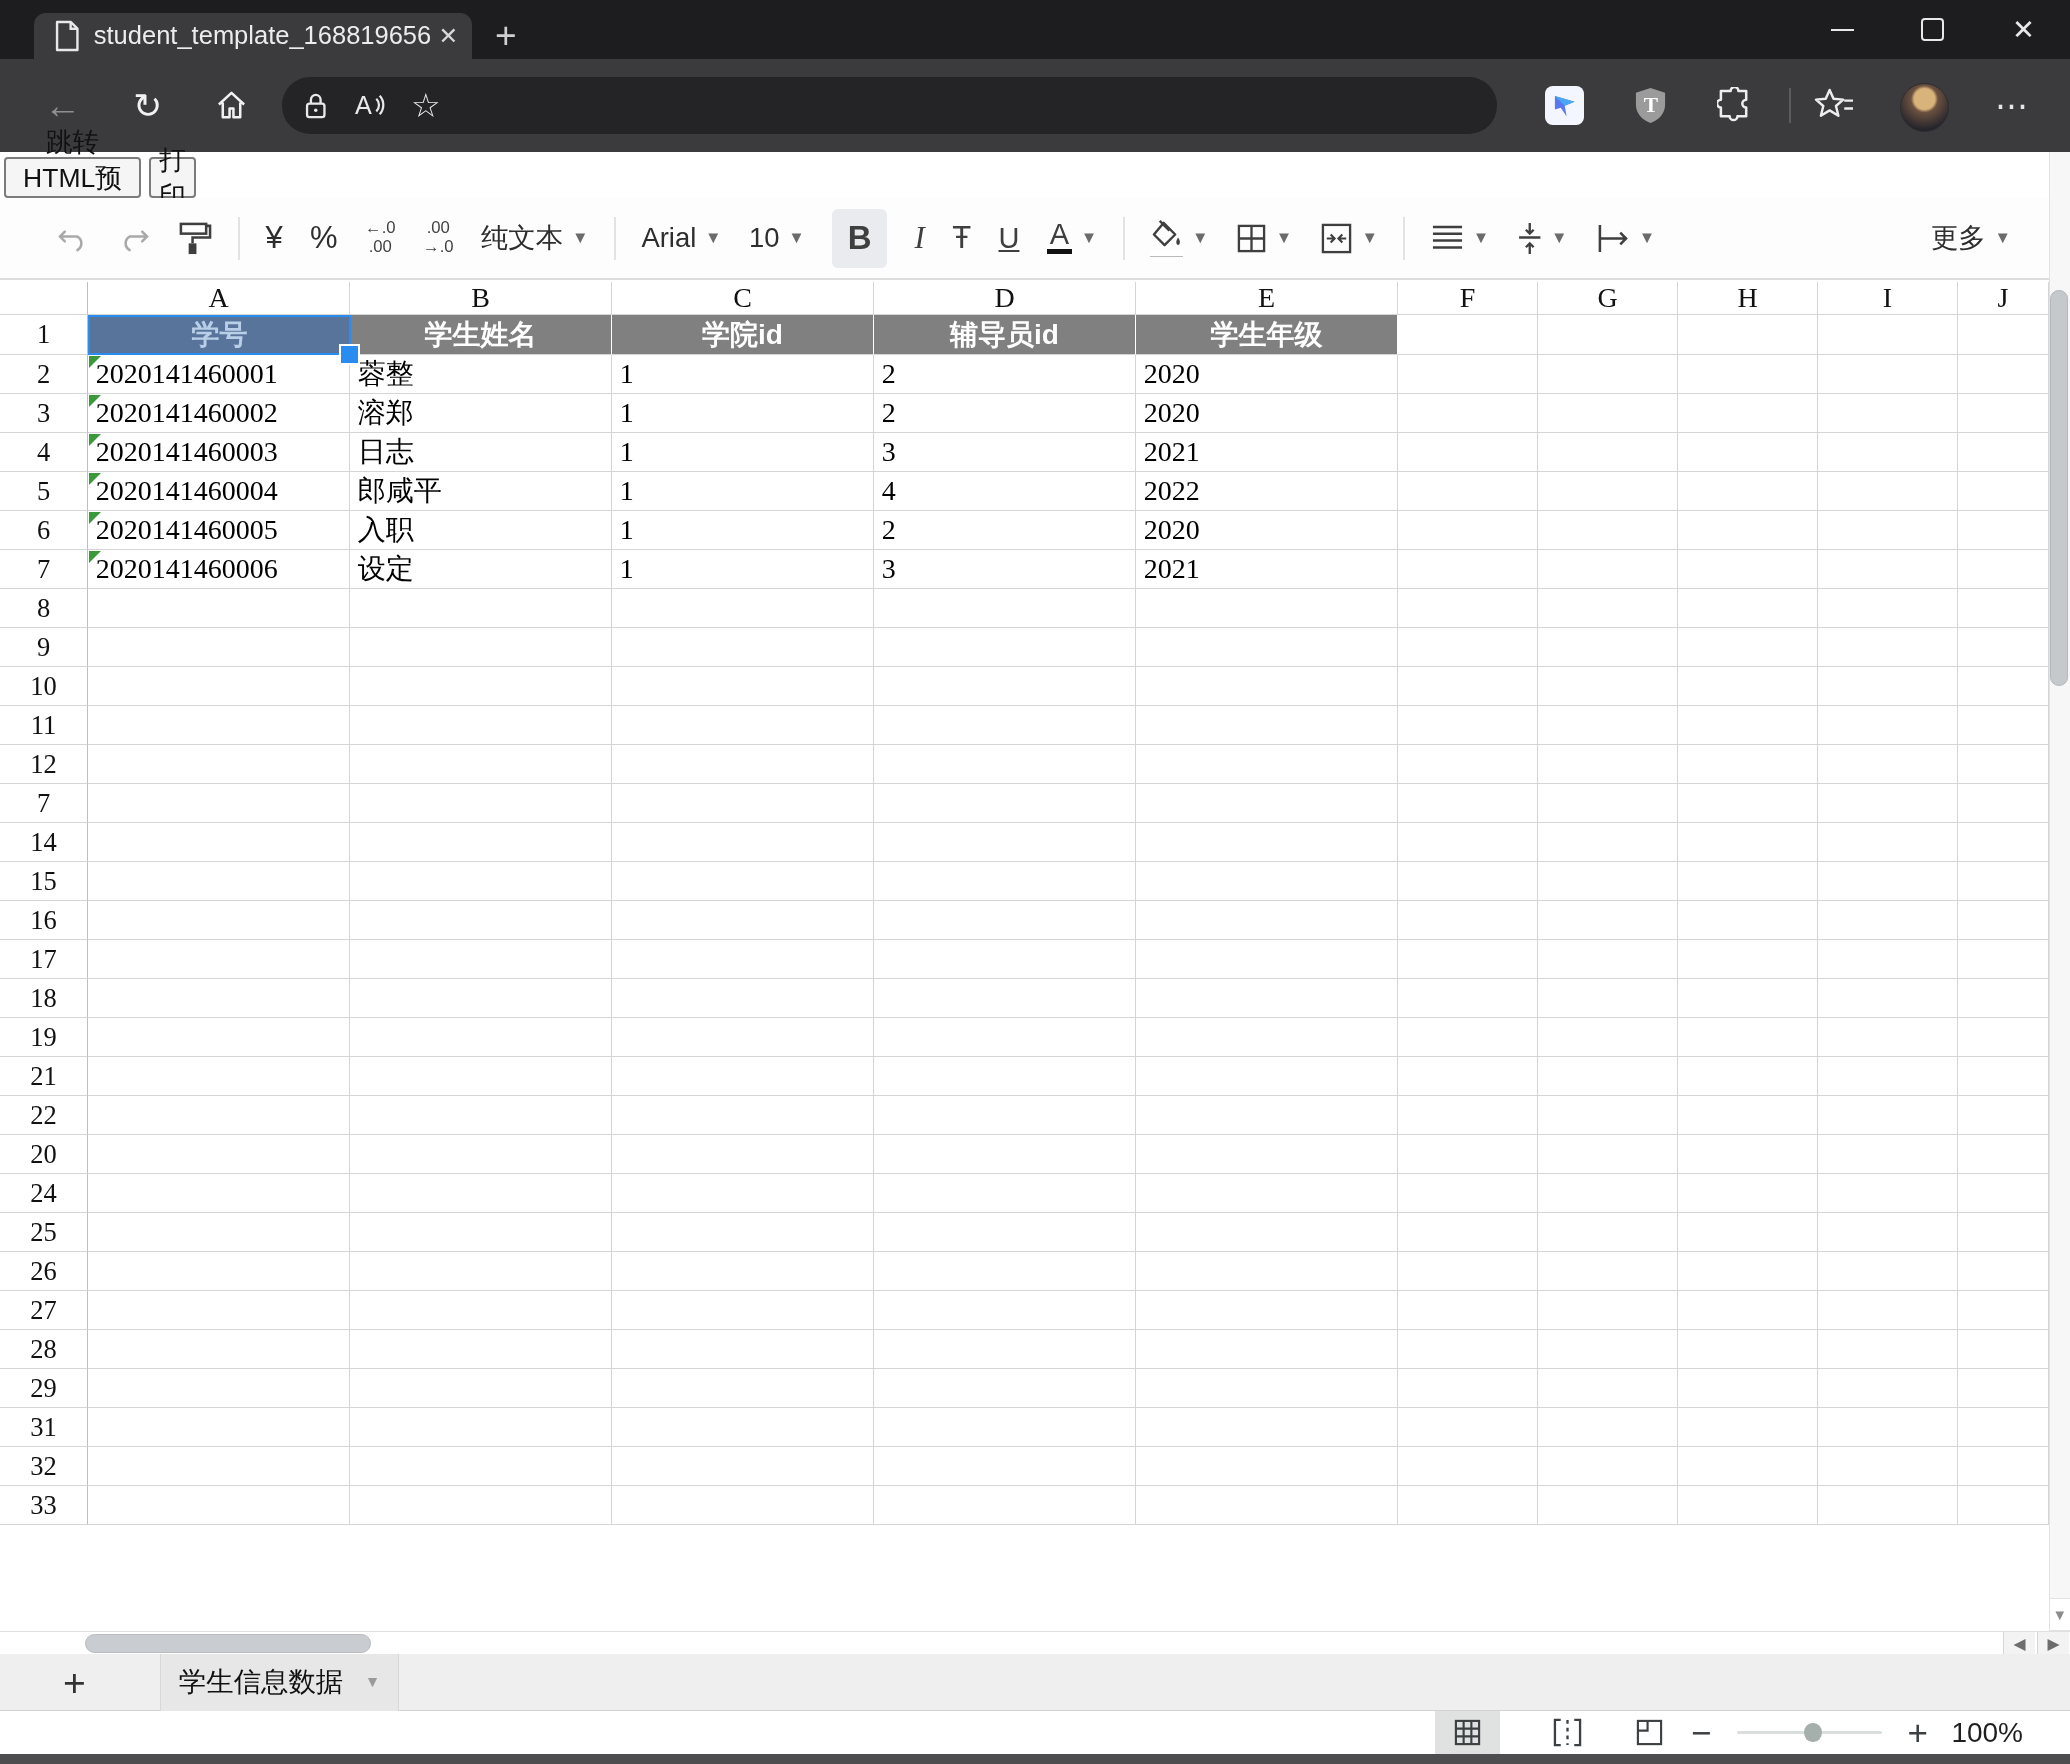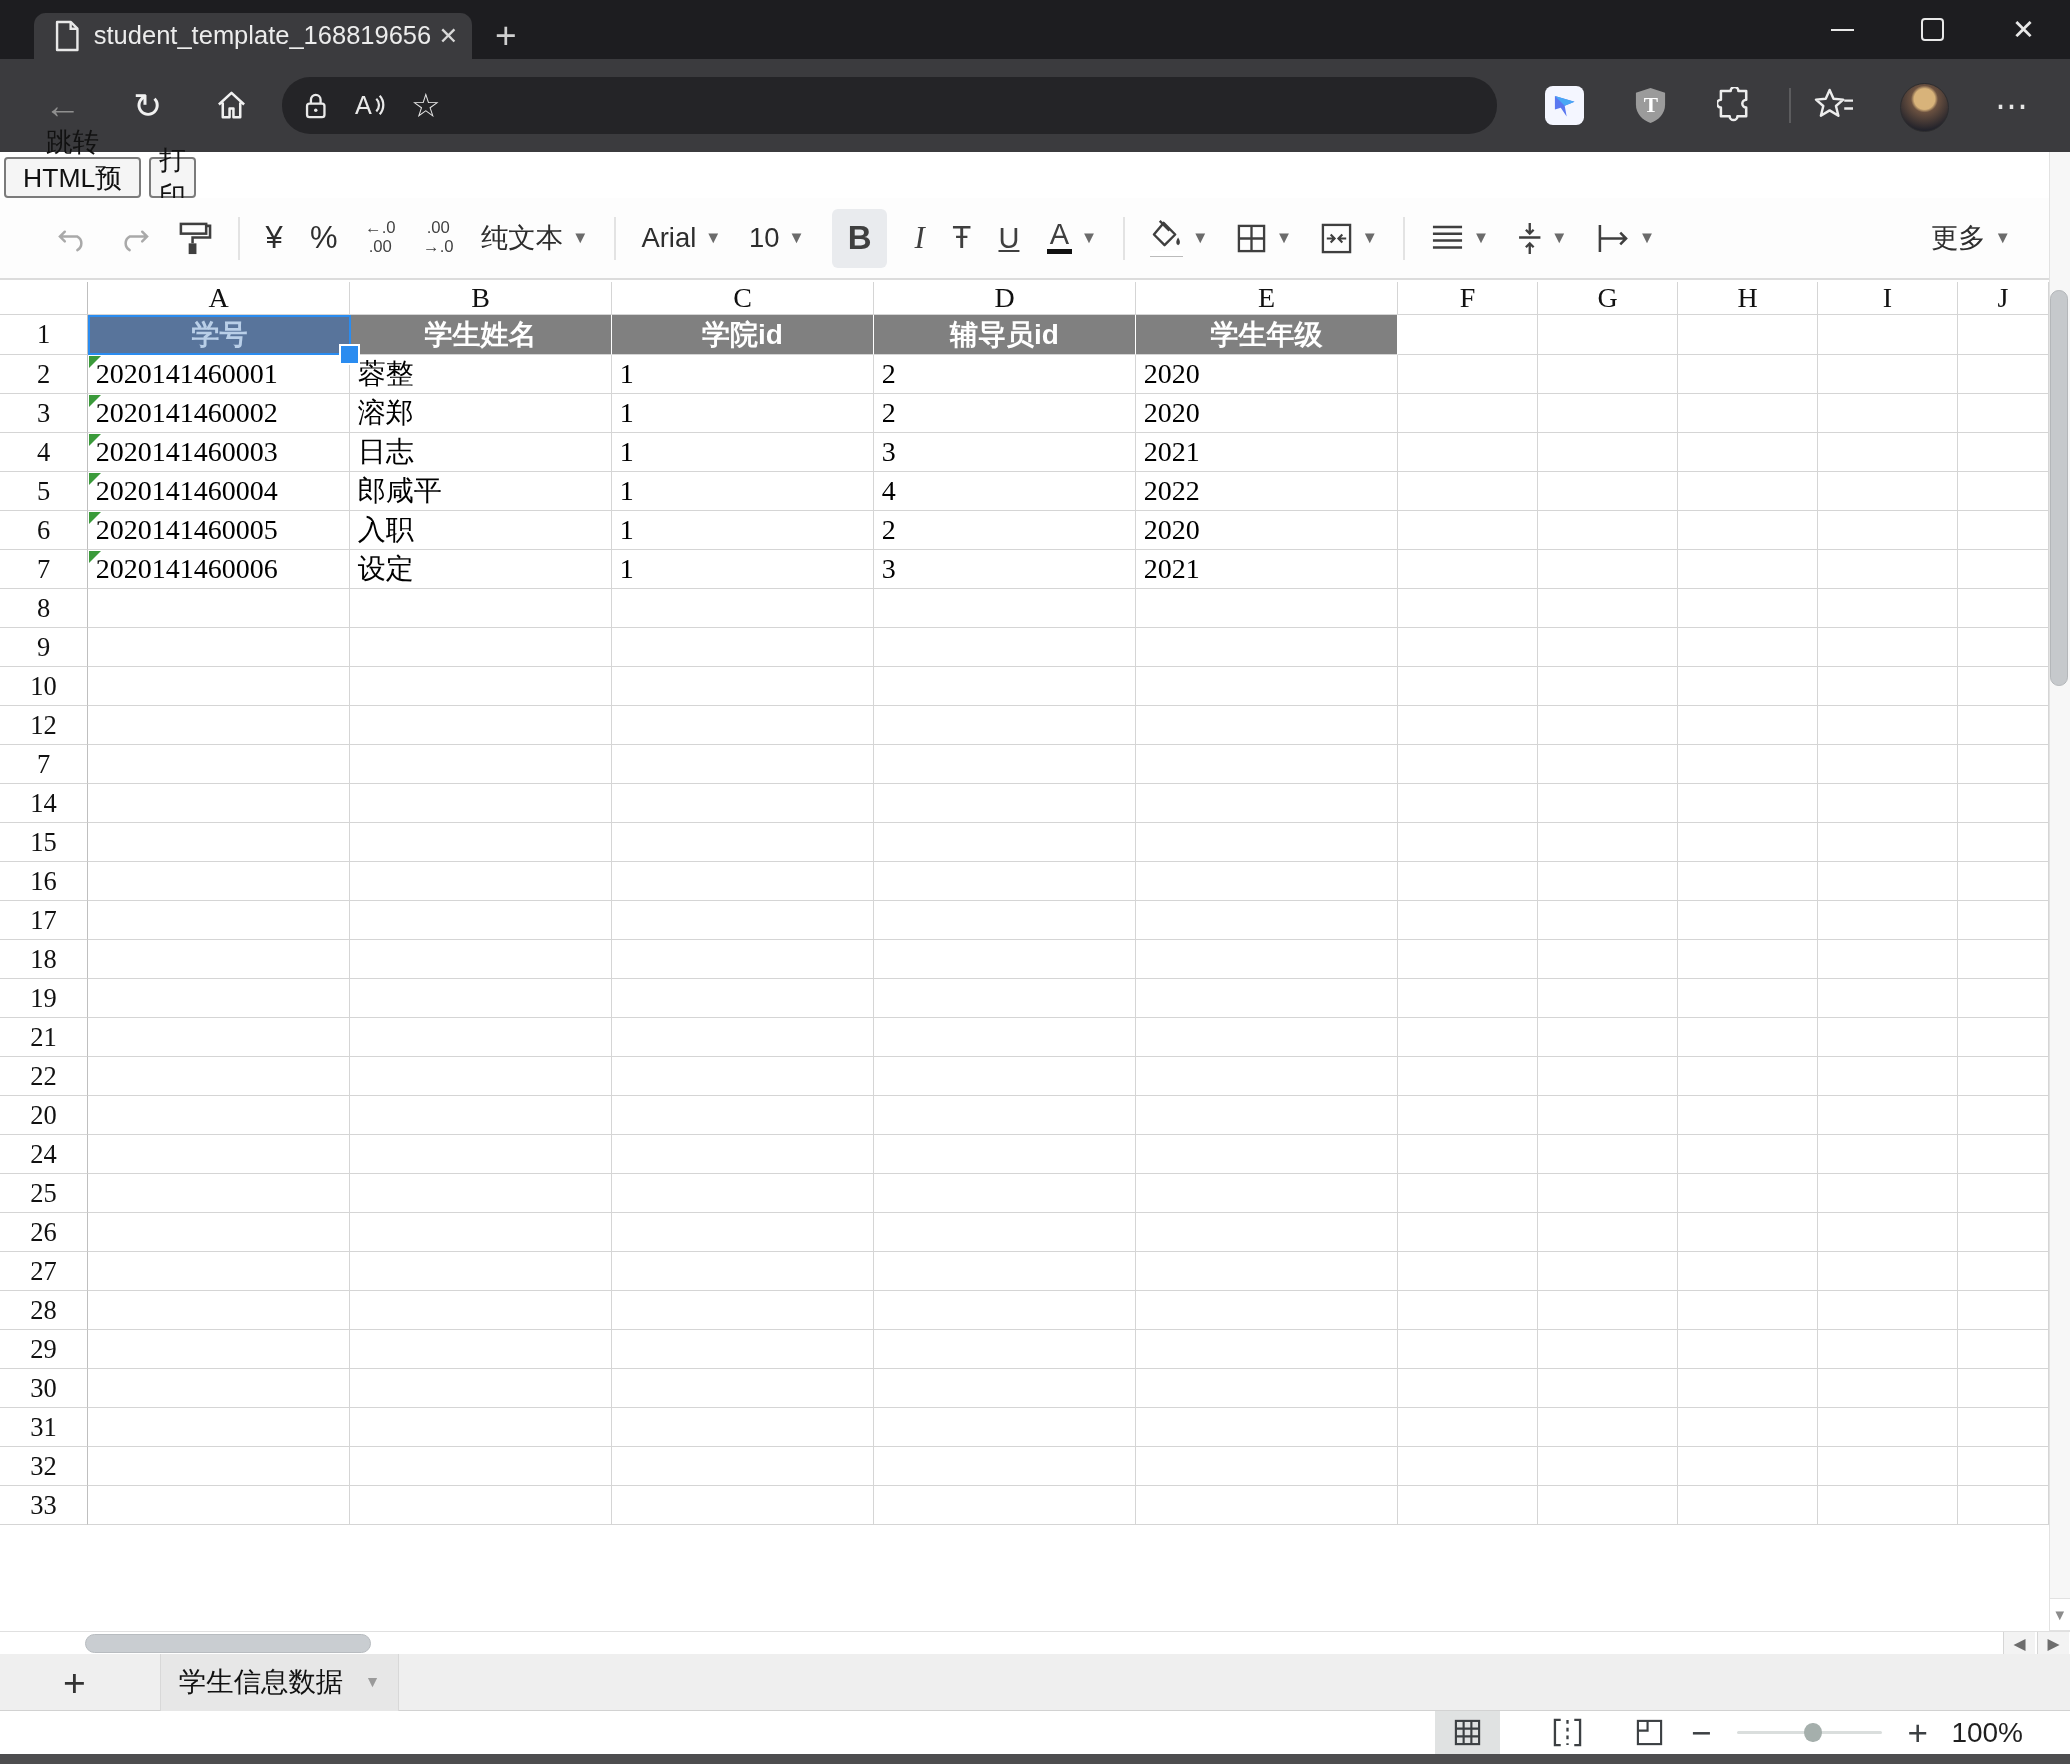--- a/index.html
+++ b/index.html
@@ -422,20 +422,33 @@
           <div class="gcell dcell" style="width:262px"></div>
           <div class="gcell dcell" style="width:262px"></div>
           <div class="gcell dcell" style="width:262px"></div>
           <div class="gcell dcell" style="width:140px"></div>
           <div class="gcell dcell" style="width:140px"></div>
           <div class="gcell dcell" style="width:140px"></div>
           <div class="gcell dcell" style="width:140px"></div>
           <div class="gcell dcell" style="width:91px"></div>
         </div>
         <div class="grow" style="height:39px">
+          <div class="gcell gutter">11</div>
+          <div class="gcell dcell" style="width:262px"></div>
+          <div class="gcell dcell" style="width:262px"></div>
+          <div class="gcell dcell" style="width:262px"></div>
+          <div class="gcell dcell" style="width:262px"></div>
+          <div class="gcell dcell" style="width:262px"></div>
+          <div class="gcell dcell" style="width:140px"></div>
+          <div class="gcell dcell" style="width:140px"></div>
+          <div class="gcell dcell" style="width:140px"></div>
+          <div class="gcell dcell" style="width:140px"></div>
+          <div class="gcell dcell" style="width:91px"></div>
+        </div>
+        <div class="grow" style="height:39px">
           <div class="gcell gutter">12</div>
           <div class="gcell dcell" style="width:262px"></div>
           <div class="gcell dcell" style="width:262px"></div>
           <div class="gcell dcell" style="width:262px"></div>
           <div class="gcell dcell" style="width:262px"></div>
           <div class="gcell dcell" style="width:262px"></div>
           <div class="gcell dcell" style="width:140px"></div>
           <div class="gcell dcell" style="width:140px"></div>
           <div class="gcell dcell" style="width:140px"></div>
           <div class="gcell dcell" style="width:140px"></div>
@@ -631,33 +644,20 @@
           <div class="gcell dcell" style="width:262px"></div>
           <div class="gcell dcell" style="width:262px"></div>
           <div class="gcell dcell" style="width:140px"></div>
           <div class="gcell dcell" style="width:140px"></div>
           <div class="gcell dcell" style="width:140px"></div>
           <div class="gcell dcell" style="width:140px"></div>
           <div class="gcell dcell" style="width:91px"></div>
         </div>
         <div class="grow" style="height:39px">
           <div class="gcell gutter">29</div>
-          <div class="gcell dcell" style="width:262px"></div>
-          <div class="gcell dcell" style="width:262px"></div>
-          <div class="gcell dcell" style="width:262px"></div>
-          <div class="gcell dcell" style="width:262px"></div>
-          <div class="gcell dcell" style="width:262px"></div>
-          <div class="gcell dcell" style="width:140px"></div>
-          <div class="gcell dcell" style="width:140px"></div>
-          <div class="gcell dcell" style="width:140px"></div>
-          <div class="gcell dcell" style="width:140px"></div>
-          <div class="gcell dcell" style="width:91px"></div>
-        </div>
-        <div class="grow" style="height:39px">
-          <div class="gcell gutter">30</div>
           <div class="gcell dcell" style="width:262px"></div>
           <div class="gcell dcell" style="width:262px"></div>
           <div class="gcell dcell" style="width:262px"></div>
           <div class="gcell dcell" style="width:262px"></div>
           <div class="gcell dcell" style="width:262px"></div>
           <div class="gcell dcell" style="width:140px"></div>
           <div class="gcell dcell" style="width:140px"></div>
           <div class="gcell dcell" style="width:140px"></div>
           <div class="gcell dcell" style="width:140px"></div>
           <div class="gcell dcell" style="width:91px"></div>

